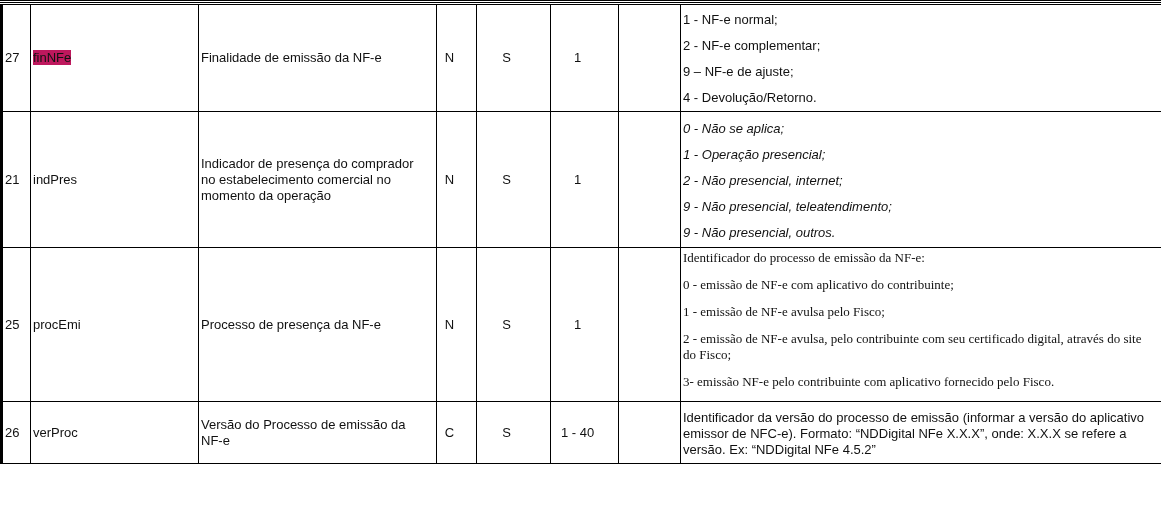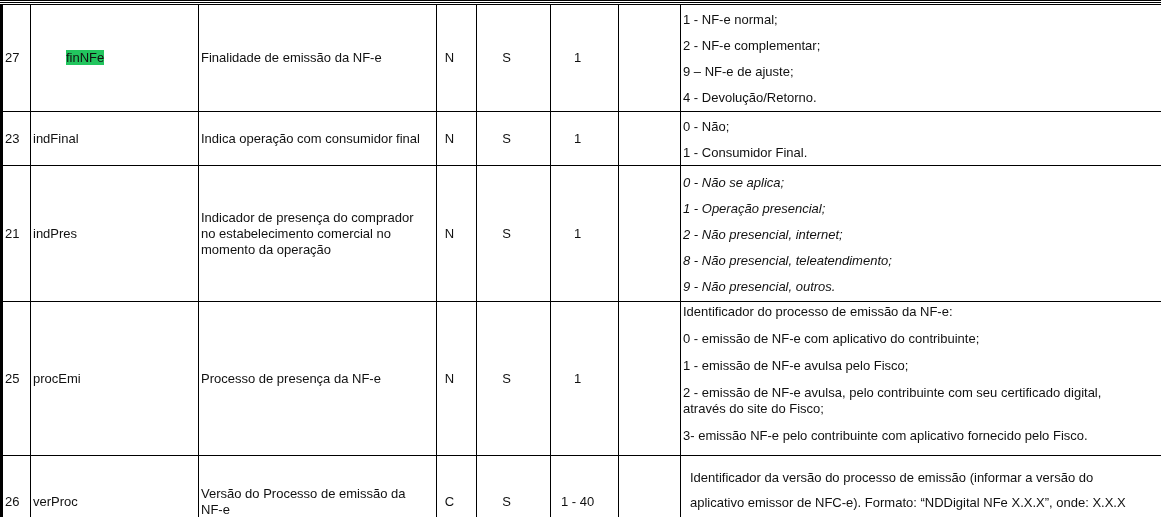--- a/index.html
+++ b/index.html
@@ -54,33 +54,33 @@
     td.desc { padding-left: 1px; }
     td.obs { vertical-align: top; padding-left: 1px; }
     .obs-line {
       display: block;
       margin: 0;
       padding: 0;
       line-height: 16px;
       margin-bottom: 10px;
     }
     .obs-line:last-child { margin-bottom: 0; margin-top: 6px; }
-    .obs-para { line-height: 25px; margin: 7px; }
-    .hl { background: #22c55e; margin-left: 33px; }
+    .obs-para { line-height: 16px; margin: 0; }
+    .hl { background: #be185d; }
     tr.r22 { height: 107px; }
     tr.r23 { height: 54px; }
     tr.r24 { height: 136px; }
     tr.r25 { height: 152px; }
     tr.r26 { height: 62px; }
     tr.r22 td.obs { padding-top: 2px; }
     tr.r23 td.obs { padding-top: 2px; }
     tr.r24 td.obs { padding-top: 2px; font-style: italic; }
     tr.r25 td.obs { padding-top: 2px; }
     tr.r26 td.obs { padding-top: 2px; }
-    tr.r25 .obs-line { margin-bottom: 11px; }
+    tr.r25 .obs-line { margin-bottom: 11px; font-family: Liberation Serif, serif; }
   </style>
 </head>
 <body>
 
 <div class="sheet">
   <div class="top-double"></div>
 
   <table class="spec">
     <colgroup>
       <col style="width:29px">
@@ -103,47 +103,34 @@
         <td class="center">1</td>
         <td class="center"></td>
         <td class="obs">
           <span class="obs-line">1 - NF-e normal;</span>
           <span class="obs-line">2 - NF-e complementar;</span>
           <span class="obs-line">9 – NF-e de ajuste;</span>
           <span class="obs-line">4 - Devolução/Retorno.</span>
         </td>
       </tr>
 
-      <tr class="r23">
-        <td class="num">23</td>
-        <td>indFinal</td>
-        <td class="desc">Indica operação com consumidor final</td>
-        <td class="center">N</td>
-        <td class="center">S</td>
-        <td class="center">1</td>
-        <td class="center"></td>
-        <td class="obs">
-          <span class="obs-line">0 - Não;</span>
-          <span class="obs-line">1 - Consumidor Final.</span>
-        </td>
-      </tr>
 
       <tr class="r24">
         <td class="num">21</td>
         <td>indPres</td>
         <td class="desc">Indicador de presença do comprador no estabelecimento comercial no momento da operação</td>
         <td class="center">N</td>
         <td class="center">S</td>
         <td class="center">1</td>
         <td class="center"></td>
         <td class="obs">
           <span class="obs-line">0 - Não se aplica;</span>
           <span class="obs-line">1 - Operação presencial;</span>
           <span class="obs-line">2 - Não presencial, internet;</span>
-          <span class="obs-line">8 - Não presencial, teleatendimento;</span>
+          <span class="obs-line">9 - Não presencial, teleatendimento;</span>
           <span class="obs-line">9 - Não presencial, outros.</span>
         </td>
       </tr>
 
       <tr class="r25">
         <td class="num">25</td>
         <td>procEmi</td>
         <td class="desc">Processo de presença da NF-e</td>
         <td class="center">N</td>
         <td class="center">S</td>

